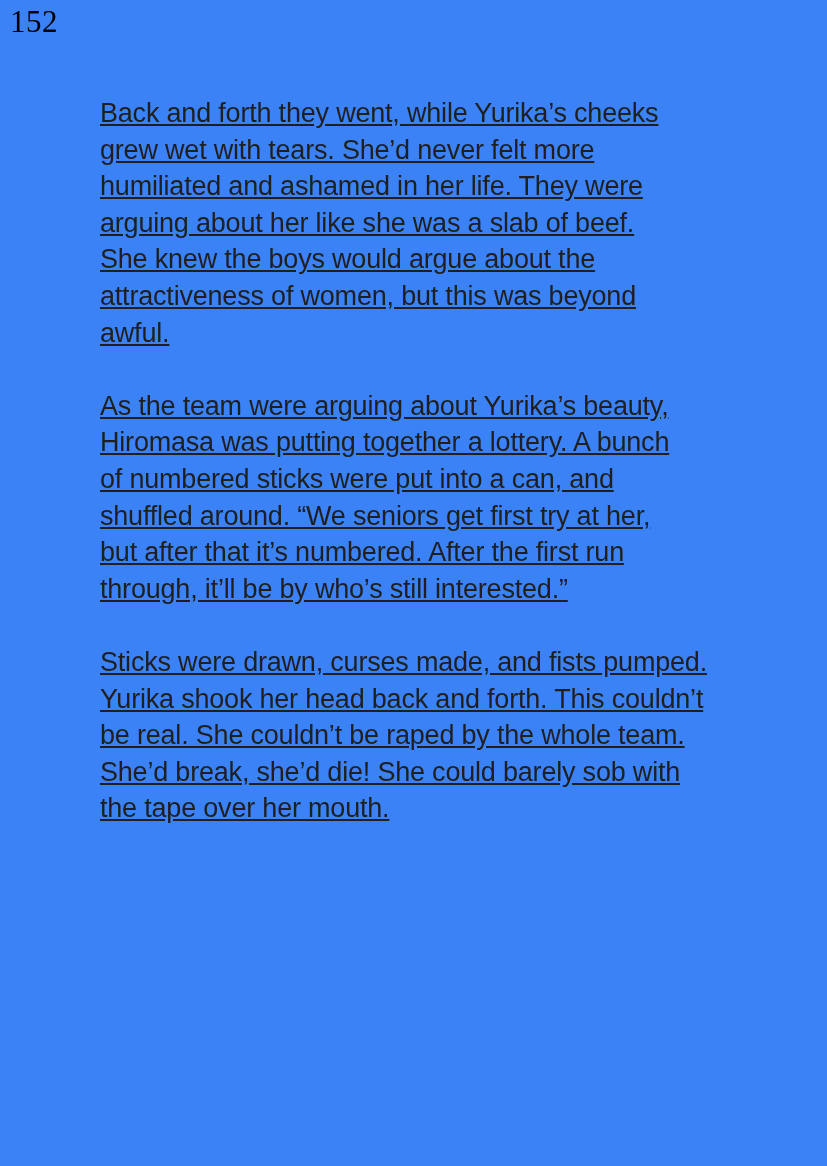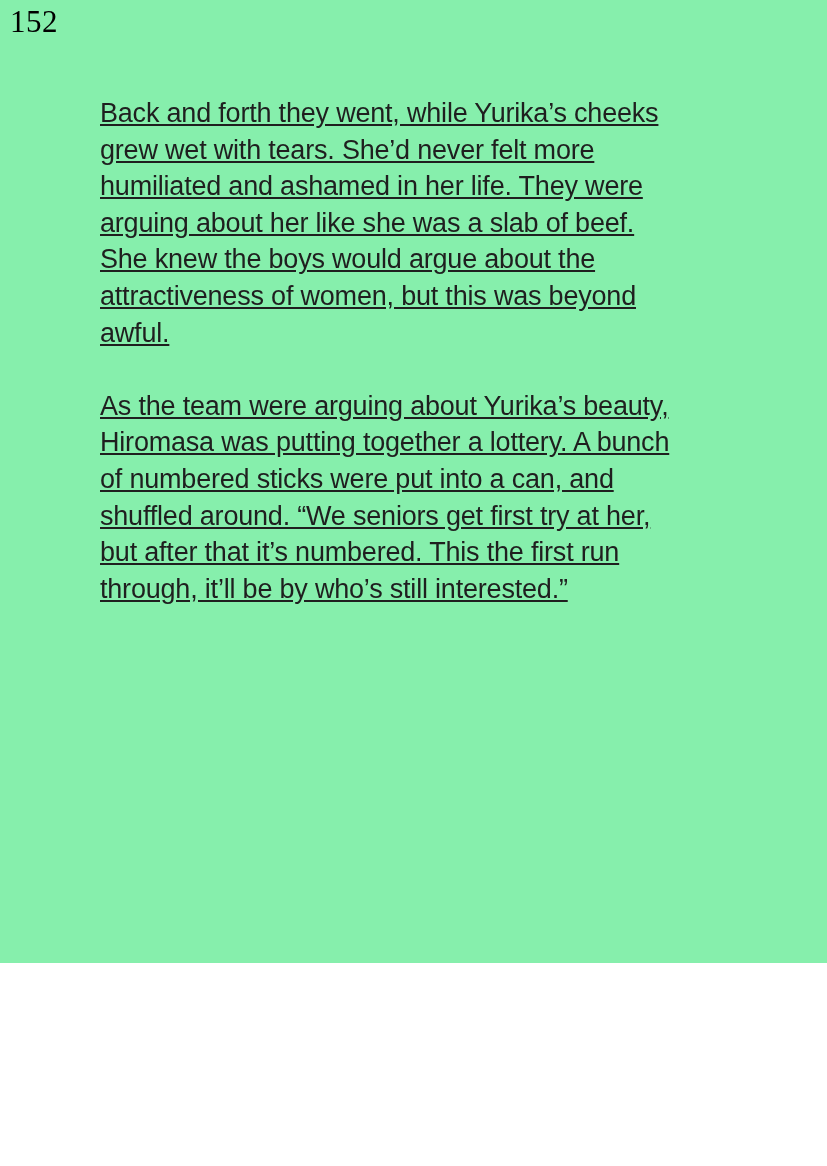--- a/index.html
+++ b/index.html
@@ -3,22 +3,22 @@
 <meta charset="utf-8">
 <style>
   html, body {
     margin: 0;
     padding: 0;
     background: #ffffff;
   }
   .page {
     position: relative;
     width: 827px;
-    height: 963px;
-    background: #86efac;
+    height: 1166px;
+    background: #3b82f6;
     overflow: hidden;
     font-family: "Liberation Sans", sans-serif;
   }
   .page-number {
     position: absolute;
     top: 4px;
     left: 10px;
     font-family: "Liberation Serif", serif;
     font-size: 31px;
     color: #000000;
@@ -51,16 +51,21 @@
 grew wet with tears. She’d never felt more
 humiliated and ashamed in her life. They were
 arguing about her like she was a slab of beef.
 She knew the boys would argue about the
 attractiveness of women, but this was beyond
 awful.</p>
     <p class="paragraph">As the team were arguing about Yurika’s beauty,
 Hiromasa was putting together a lottery. A bunch
 of numbered sticks were put into a can, and
 shuffled around. “We seniors get first try at her,
-but after that it’s numbered. This the first run
+but after that it’s numbered. After the first run
 through, it’ll be by who’s still interested.”</p>
+    <p class="paragraph">Sticks were drawn, curses made, and fists pumped.
+Yurika shook her head back and forth. This couldn’t
+be real. She couldn’t be raped by the whole team.
+She’d break, she’d die! She could barely sob with
+the tape over her mouth.</p>
   </div>
 </div>
 
 </body></html>

